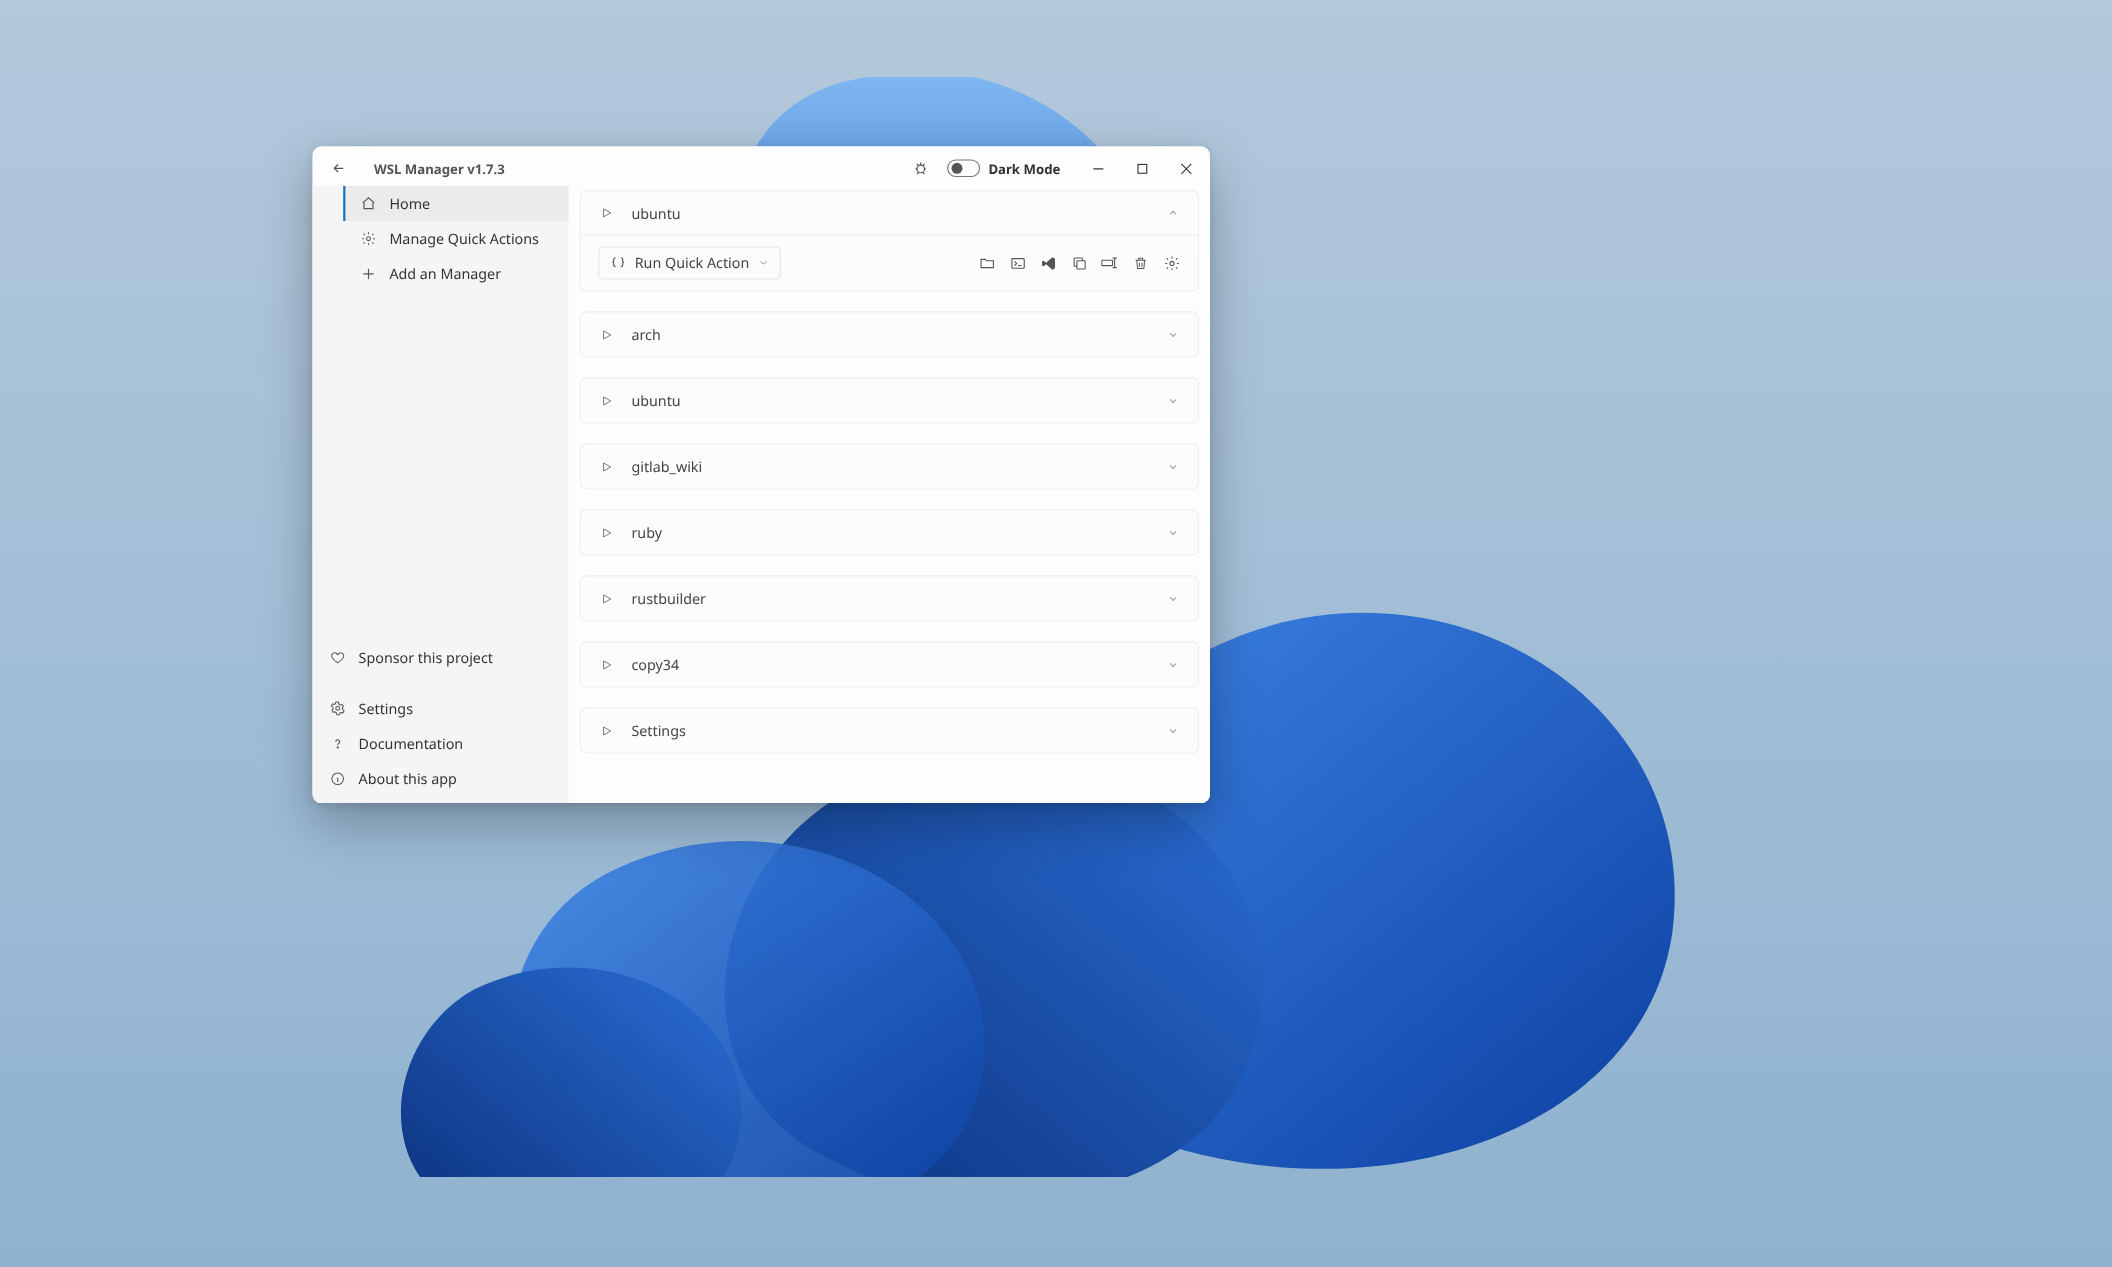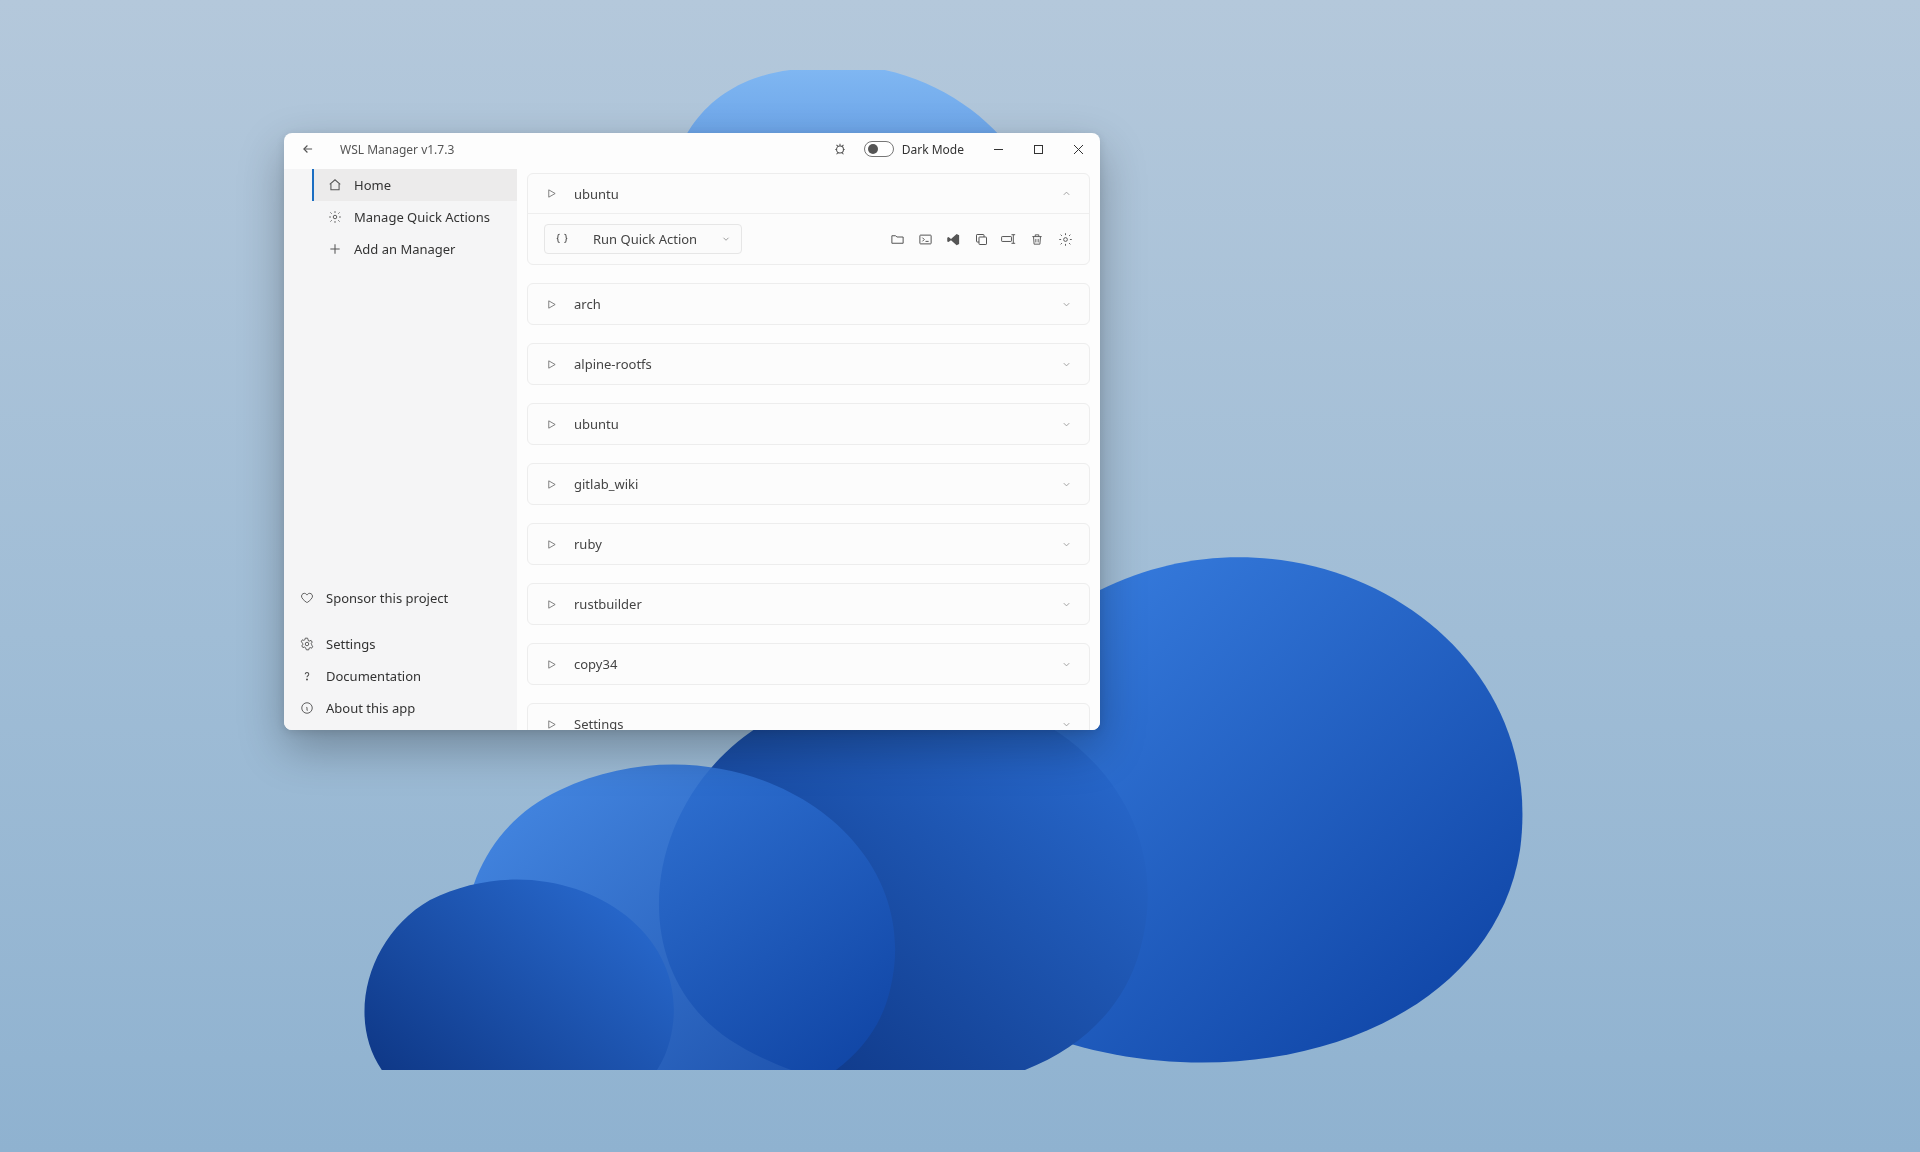--- a/index.html
+++ b/index.html
@@ -25,23 +25,24 @@
     background: #fdfdfd;
     border-radius: 8px;
     box-shadow: 0 18px 46px rgba(0,0,0,.28), 0 2px 8px rgba(0,0,0,.10);
     display: flex;
     flex-direction: column;
     overflow: hidden;
   }
   .titlebar {
     height: 36px;
     display: flex;
-    align-items: flex-start;
+    align-items: flex-end;
     padding: 0 6px 0 8px;
     gap: 8px;
+    font-weight: bold;
   }
   .tb-left { display: flex; align-items: center; gap: 12px; }
   .tb-icon-btn {
     width: 32px; height: 32px; display: flex; align-items: center; justify-content: center;
     border-radius: 4px; color: #555;
   }
   .tb-title { color: #555; font-size: 12px; margin-left: 4px; }
   .tb-spacer { flex: 1; }
   .tb-right { display: flex; align-items: center; gap: 8px; }
   .toggle {
@@ -103,21 +104,21 @@
   .card.expanded .card-header { border-bottom: 1px solid #eee; }
   .card-body {
     padding: 10px 16px;
     display: flex; align-items: center; gap: 10px;
   }
   .chip {
     height: 30px;
     border: 1px solid #e6e6e6;
     border-radius: 4px;
     background: #fbfbfb;
-    display: flex; align-items: center; gap: 24px;
+    display: flex; align-items: center; gap: 8px;
     padding: 0 10px;
     color: #444;
     font-size: 13px;
   }
   .chip .ic { width: 14px; height: 14px; color: #555; display:flex; }
   .chip .chev-sm { width: 10px; height: 10px; color: #8a8a8a; }
   .action-row { margin-left: auto; display: flex; align-items: center; gap: 12px; color: #555; }
   .action-row .aicon { width: 16px; height: 16px; display: flex; align-items: center; justify-content: center; }
   svg { display: block; }
 </style>
@@ -352,35 +353,20 @@
             </span>
         </div>
       </div>
       <div class="card">
         <div class="card-header">
           <span class="play">
               <svg width="11" height="11" viewBox="0 0 24 24" fill="none" stroke="currentColor" stroke-width="1.8">
                 <path d="M6 4l14 8-14 8V4z"></path>
               </svg>
             </span>
-          <span class="name">alpine-rootfs</span>
-          <span class="chev">
-              <svg width="11" height="11" viewBox="0 0 24 24" fill="none" stroke="currentColor" stroke-width="2">
-                <path d="M6 9l6 6 6-6"></path>
-              </svg>
-            </span>
-        </div>
-      </div>
-      <div class="card">
-        <div class="card-header">
-          <span class="play">
-              <svg width="11" height="11" viewBox="0 0 24 24" fill="none" stroke="currentColor" stroke-width="1.8">
-                <path d="M6 4l14 8-14 8V4z"></path>
-              </svg>
-            </span>
           <span class="name">ubuntu</span>
           <span class="chev">
               <svg width="11" height="11" viewBox="0 0 24 24" fill="none" stroke="currentColor" stroke-width="2">
                 <path d="M6 9l6 6 6-6"></path>
               </svg>
             </span>
         </div>
       </div>
       <div class="card">
         <div class="card-header">

